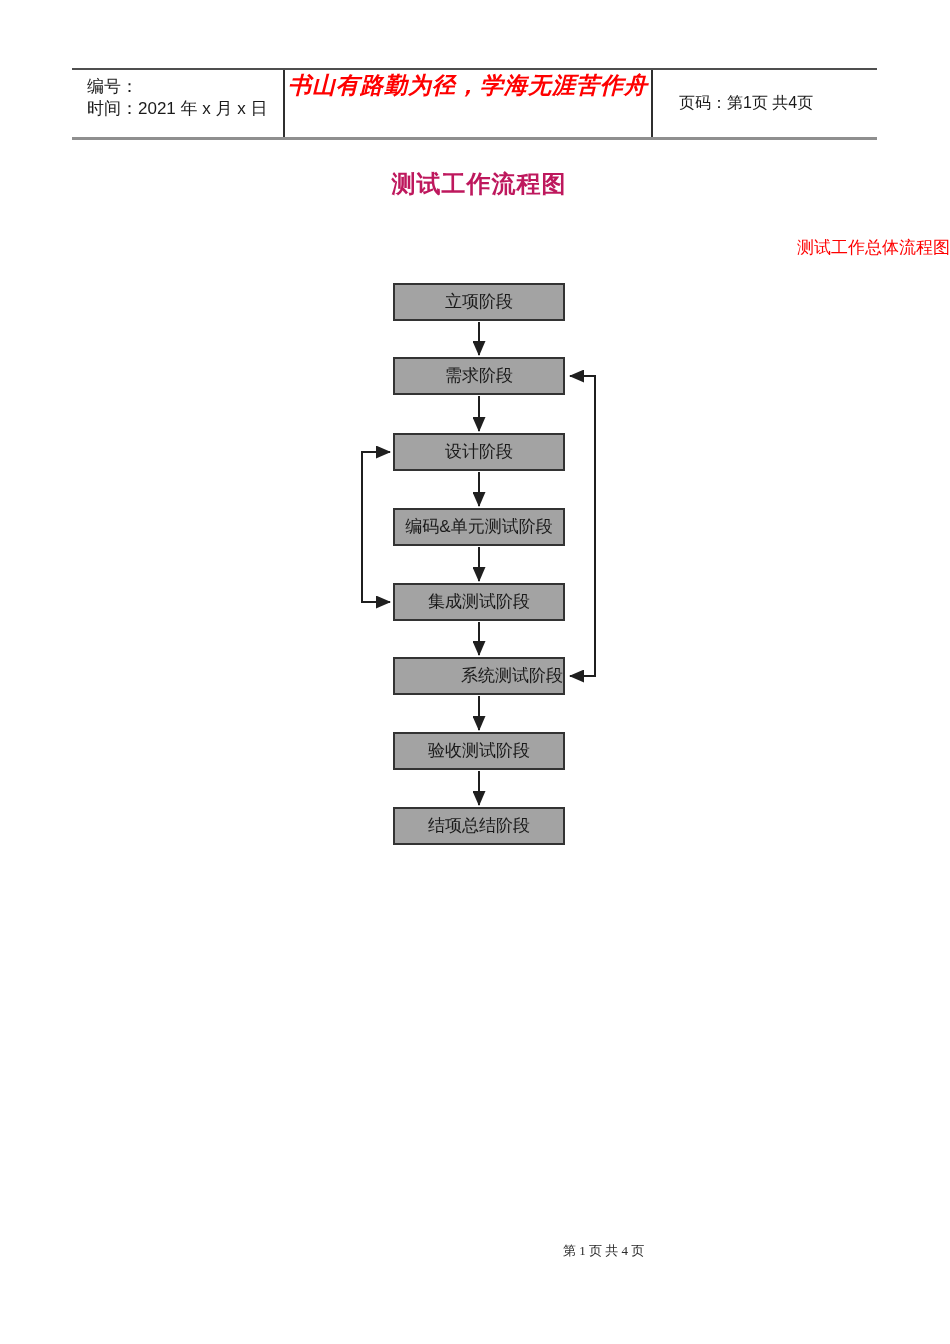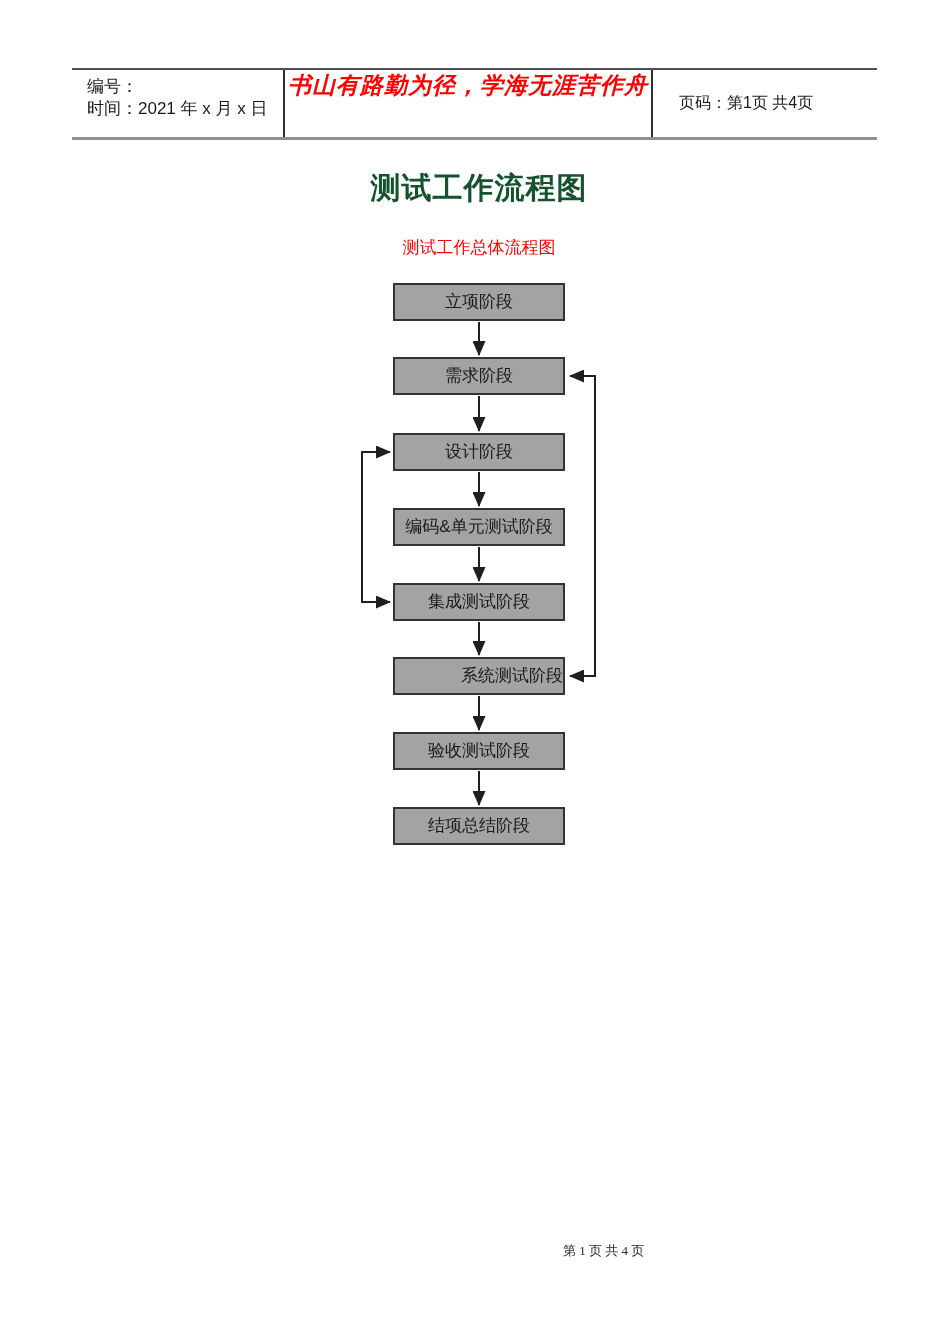--- a/index.html
+++ b/index.html
@@ -39,26 +39,26 @@
     display:flex;align-items:center;
     padding-left:26px;
     font-size:16px;
   }
 
   
   .doc-title{
     position:absolute;left:8px;right:0;top:168px;
     text-align:center;
     font-family:Liberation Mono, monospace;
-    font-size:30px;font-weight:bold;color:#14532d;
+    font-size:24px;font-weight:bold;color:#be185d;
     letter-spacing:1px;margin:0;
   }
   .doc-subtitle{
     position:absolute;left:8px;right:0;top:236px;
-    text-align:center;
+    text-align:right;
     font-family:"Liberation Serif",serif;
     font-size:17px;color:#fe0000;
   }
 
   
   .flow-node{
     position:absolute;left:393px;width:172px;height:38px;
     box-sizing:border-box;
     border:2px solid #333333;
     background:#a3a3a3;

